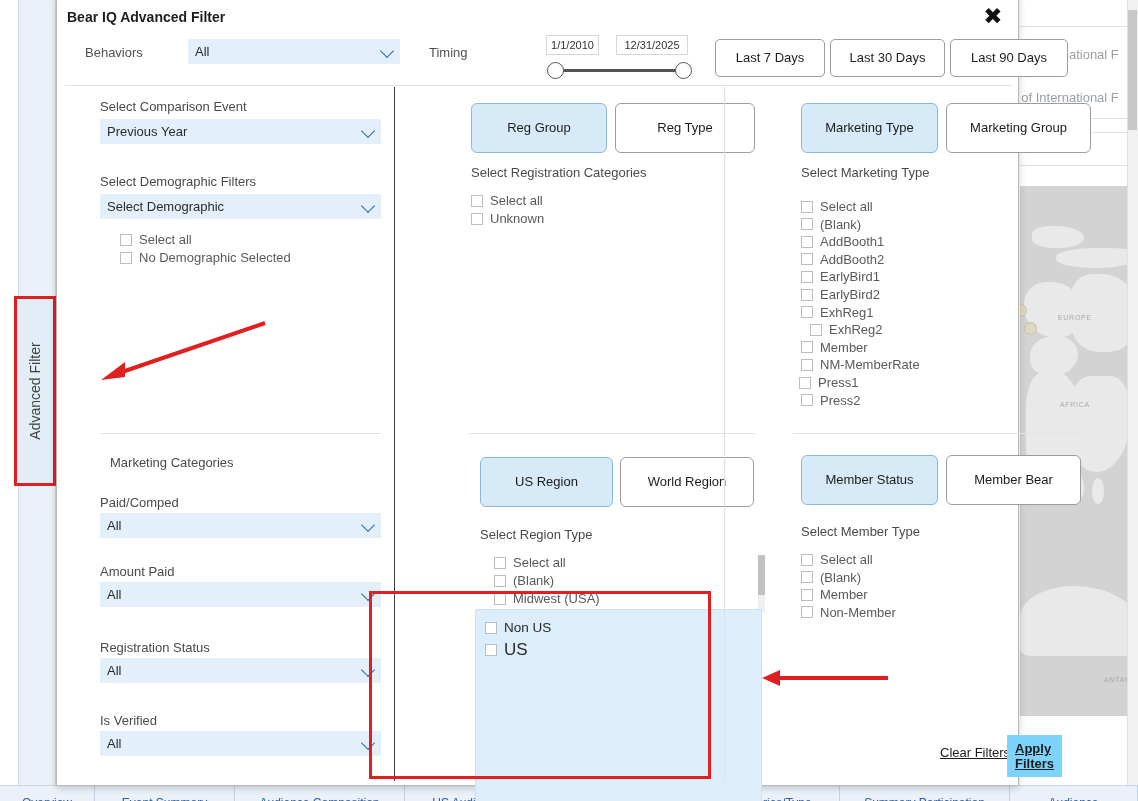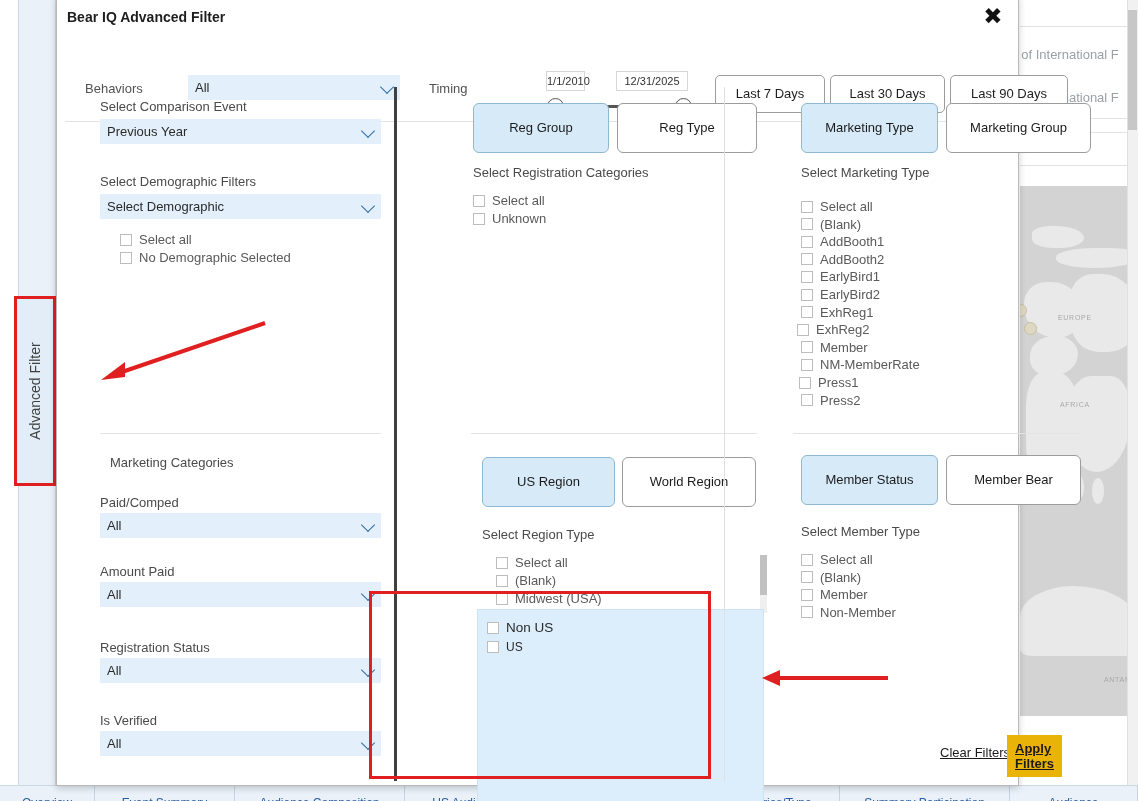--- a/index.html
+++ b/index.html
@@ -96,21 +96,20 @@
     position: absolute; right: 12px; top: 6px;
     width: 26px; height: 26px; line-height: 26px; text-align: center;
     font-size: 23px; font-weight: bold; color: #111; cursor: pointer;
     font-family: "DejaVu Sans", sans-serif;
   }
 
   
   .hdr {
     position: absolute; left: 8px; top: 34px; width: 947px; height: 55px;
     border-bottom: 1px solid #e4e4e4;
-    margin-top: 36px;
   }
   .hdr-label {
     position: absolute; font-size: 13px; color: #525252;
   }
   .dd {
     position: relative;
     background: #e3f0fb; height: 25px;
     display: flex; align-items: center;
     padding: 0 24px 0 7px;
     font-size: 13px; color: #2a2a2a;
@@ -140,21 +139,21 @@
   .pillbtn {
     position: absolute; top: 8px; height: 38px;
     border: 1px solid #9c9c9c; border-radius: 5px; background: #fff;
     font-size: 13px; color: #1d1d1d; line-height: 36px; text-align: center;
     cursor: pointer;
   }
 
   
   .col { position: absolute; top: 90px; height: 694px; margin-left: 27px; }
   .col1 { left: 8px;   width: 300px; }
-  .col2 { left: 310px; width: 330px; border-left: 3px solid #404040; }
+  .col2 { left: 310px; width: 330px; border-left: 1px solid #404040; }
   .col3 { left: 640px; width: 315px; border-left: 1px solid #e0e0e0; }
 
   .sec-label { position: absolute; font-size: 13px; color: #4a4a4a; }
 
   .hr { position: absolute; height: 1px; background: #e4e4e4; }
 
   
   .chk {
     position: absolute; display: flex; align-items: center;
     font-size: 13px; color: #5a5a5a; white-space: nowrap; cursor: pointer;
@@ -183,21 +182,21 @@
   .overlay-dd {
     position: absolute; background: #dceefb; border: 1px solid #cfe2f1;
   }
 
   
   .linkbtn {
     position: absolute; font-size: 13px; color: #1b1b1b;
     text-decoration: underline; cursor: pointer;
   }
   .linkbtn.primary {
-    background: #eab308; padding: 6px 8px; font-weight: bold;
+    background: #7dd3fc; padding: 6px 8px; font-weight: bold;
   }
 
   
   .ann-box { position: absolute; border: 3px solid #e02020; pointer-events: none; }
   .ann-arrow { position: absolute; pointer-events: none; }
 </style>
 </head>
 <body>
 
 <div id="root">
@@ -262,21 +261,21 @@
       <div class="hdr-label" style="left:20px;top:14px">Behaviors</div>
 
       <div class="dd behaviors-dd">
         <span>All</span>
         <span class="chev"></span>
       </div>
 
       <div class="hdr-label" style="left:364px;top:14px">Timing</div>
 
       <div class="timing-wrap">
-        <div class="date-box" style="left:57px;width:39px">1/1/2010</div>
+        <div class="date-box" style="left:57px;width:53px">1/1/2010</div>
         <div class="date-box" style="left:127px;width:72px">12/31/2025</div>
         <div class="slider-line"></div>
         <div class="slider-knob" style="left:58px"></div>
         <div class="slider-knob" style="left:186px"></div>
       </div>
 
       <div class="pillbtn" style="left:650px;width:110px">Last 7 Days</div>
       <div class="pillbtn" style="left:765px;width:115px">Last 30 Days</div>
       <div class="pillbtn" style="left:885px;width:118px">Last 90 Days</div>
     </div>
@@ -370,21 +369,21 @@
         <div class="list-scroll" style="right:0px;top:0px;height:58px">
           <div class="list-thumb" style="top:0px;height:40px"></div>
         </div>
       </div>
 
       <div class="overlay-dd" style="left:80px;top:522px;width:287px;height:238px">
         <div class="chk" style="left:9px;top:10px;color:#2a2a2a;font-size:13.5px">
           <span class="box"></span>
           <span>Non US</span>
         </div>
-        <div class="chk" style="left:9px;top:30px;color:#2a2a2a;font-size:12px">
+        <div class="chk" style="left:9px;top:30px;color:#2a2a2a;font-size:17px">
           <span class="box"></span>
           <span>US</span>
         </div>
 
       </div>
     </div>
 
     <div class="col col3">
       <div class="toggle on" style="left:76px;top:16px;width:137px">Marketing Type</div>
       <div class="toggle" style="left:221px;top:16px;width:145px">Marketing Group</div>
@@ -413,21 +412,21 @@
             <span>EarlyBird1</span>
           </div>
           <div class="chk" style="left: 76px; top: 200px;">
             <span class="box"></span>
             <span>EarlyBird2</span>
           </div>
           <div class="chk" style="left: 76px; top: 217.6px;">
             <span class="box"></span>
             <span>ExhReg1</span>
           </div>
-          <div class="chk" style="left: 72px; top: 235.2px;">
+          <div class="chk" style="left: 85px; top: 235.2px;">
             <span class="box"></span>
             <span>ExhReg2</span>
           </div>
           <div class="chk" style="left: 76px; top: 252.8px;">
             <span class="box"></span>
             <span>Member</span>
           </div>
           <div class="chk" style="left: 76px; top: 270.4px;">
             <span class="box"></span>
             <span>NM-MemberRate</span>

